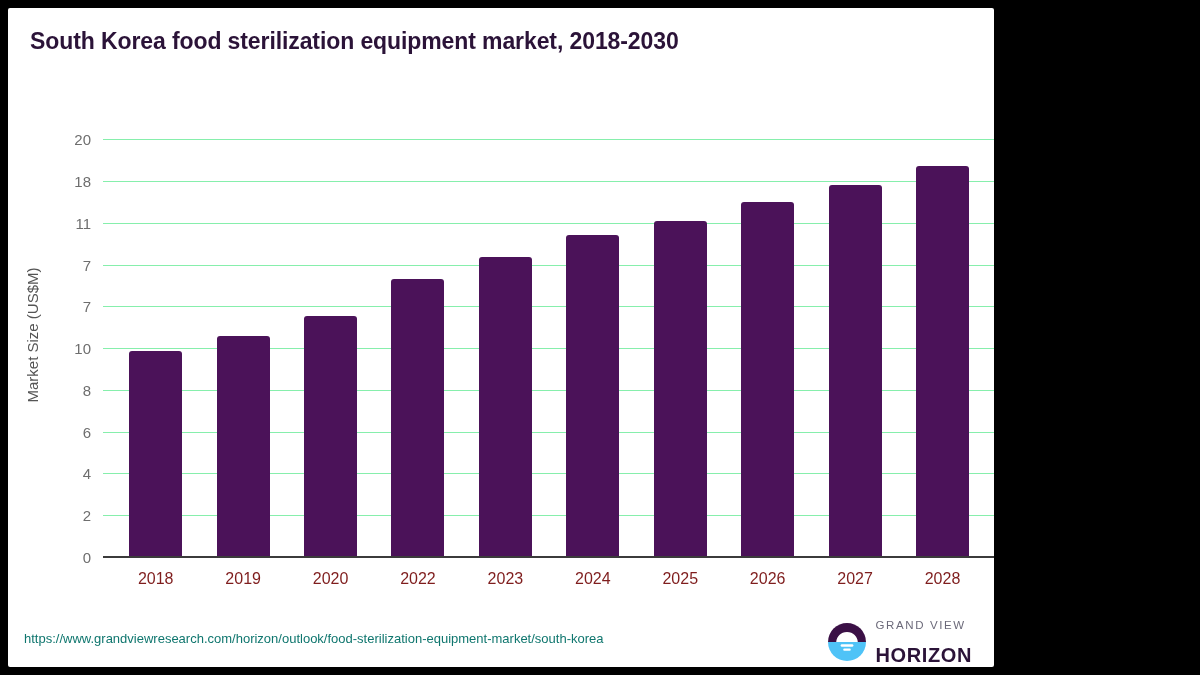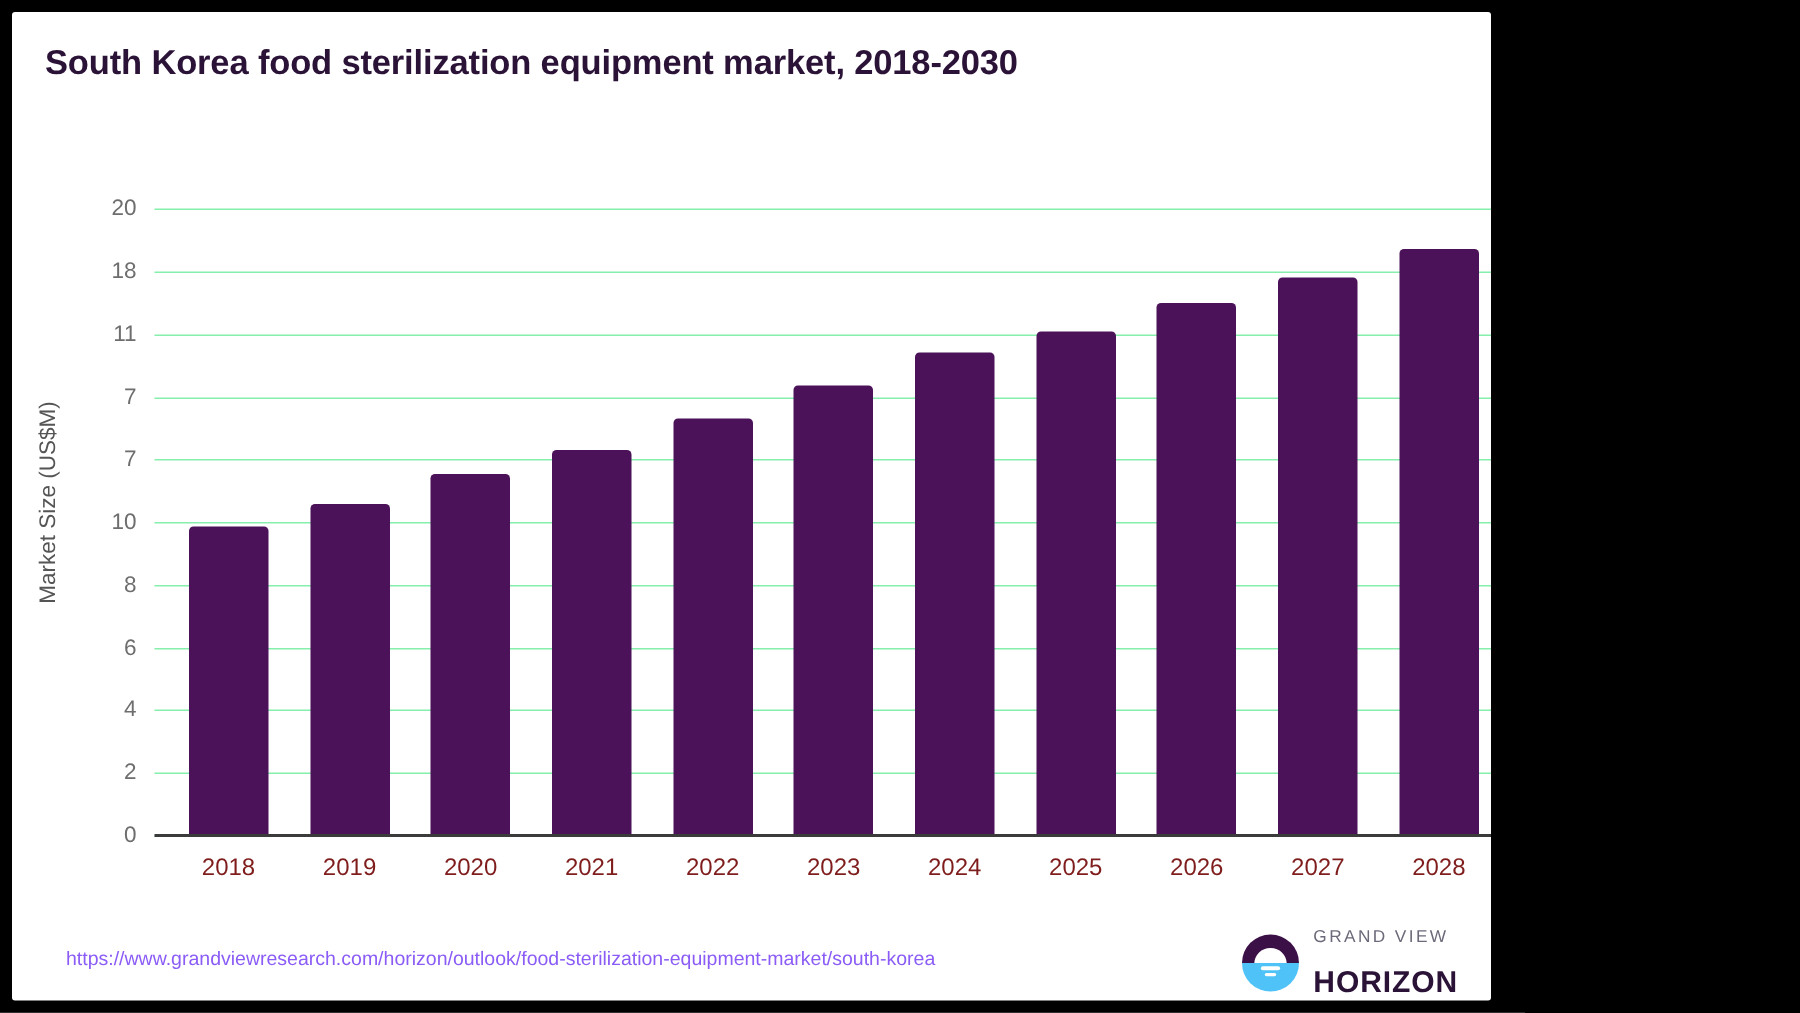--- a/index.html
+++ b/index.html
@@ -109,24 +109,24 @@
     left: 24px;
     top: 327px;
     transform: translate(-50%, -50%) rotate(-90deg);
     transform-origin: center center;
     font-size: 15px;
     color: #555555;
     white-space: nowrap;
   }
   #source-url {
     position: absolute;
-    left: 36px;
+    left: 16px;
     top: 623px;
     font-size: 13px;
-    color: #8b5cf6;
+    color: #0f766e;
     white-space: nowrap;
   }
   #logo {
     position: absolute;
     right: 22px;
     top: 612px;
     display: flex;
     align-items: center;
     gap: 9px;
   }
@@ -204,24 +204,20 @@
             <div class="bar" title="2018: 9.9" style="height: 46.4789%; background: rgb(75, 18, 89);"></div>
             <span class="xtick-label">2018</span>
           </div>
           <div class="bar-slot">
             <div class="bar" title="2019: 10.65" style="height: 50%; background: rgb(75, 18, 89);"></div>
             <span class="xtick-label">2019</span>
           </div>
           <div class="bar-slot">
             <div class="bar" title="2020: 11.6" style="height: 54.4601%; background: rgb(75, 18, 89);"></div>
             <span class="xtick-label">2020</span>
-          </div>
-          <div class="bar-slot">
-            <div class="bar" title="2021: 12.35" style="height: 57.9812%; background: rgb(75, 18, 89);"></div>
-            <span class="xtick-label">2021</span>
           </div>
           <div class="bar-slot">
             <div class="bar" title="2022: 13.35" style="height: 62.6761%; background: rgb(75, 18, 89);"></div>
             <span class="xtick-label">2022</span>
           </div>
           <div class="bar-slot">
             <div class="bar" title="2023: 14.4" style="height: 67.6056%; background: rgb(75, 18, 89);"></div>
             <span class="xtick-label">2023</span>
           </div>
           <div class="bar-slot">

